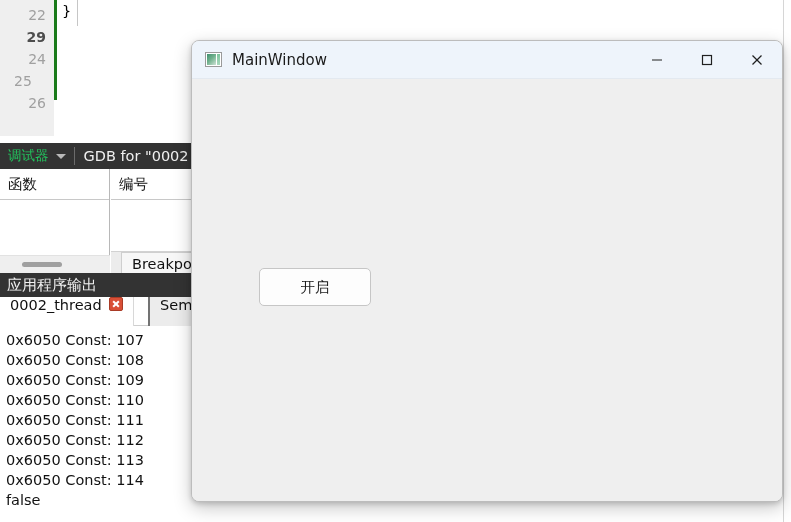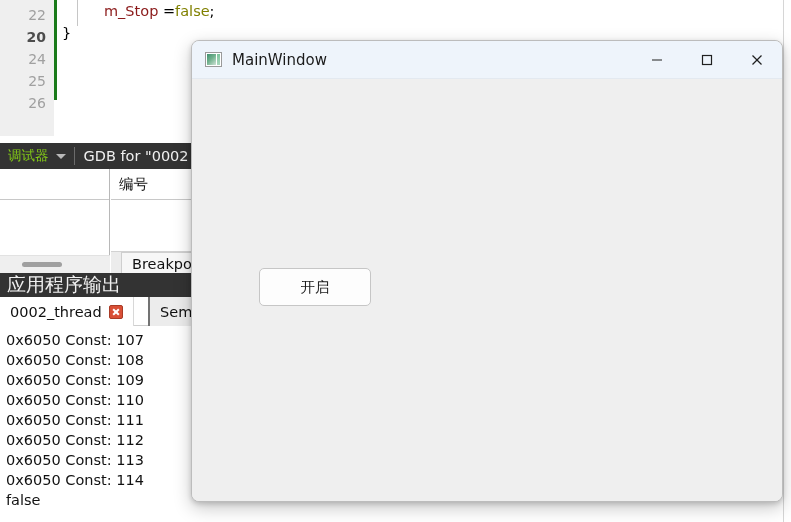--- a/index.html
+++ b/index.html
@@ -77,21 +77,21 @@
 
   
   .dbg-bar {
     position: absolute; left: 0; top: 143px;
     width: 791px; height: 26px;
     background: #333333;
     display: flex;
     align-items: center;
   }
   .dbg-label {
-    color: #84cc16;
+    color: #22c55e;
     font-size: 13.5px;
     padding: 0 7px 0 8px;
     font-family: "DejaVu Sans", sans-serif;
   }
   .dbg-caret {
     width: 0; height: 0;
     border-left: 5px solid transparent;
     border-right: 5px solid transparent;
     border-top: 5px solid #b9b9b9;
     margin-right: 8px;
@@ -179,36 +179,36 @@
 
   
   .out-bar {
     position: absolute; left: 0; top: 273px;
     width: 791px; height: 24px;
     background: #333333;
     display: flex; align-items: center;
   }
   .out-bar-label {
     color: #f0f0f0;
-    font-size: 19px;
+    font-size: 15px;
     padding-left: 7px;
     font-family: "DejaVu Sans", sans-serif;
   }
 
   
   .out-tabs {
     position: absolute; left: 0; top: 297px;
     width: 791px; height: 29px;
     background: #ffffff;
     border-bottom: 1px solid #cfcfcf;
   }
   .otab {
     position: absolute; top: 0;
     height: 29px;
-    display: flex; align-items: center;
+    display: flex; 
     font-size: 14.5px;
     font-family: "DejaVu Sans", sans-serif;
     color: #101010;
     padding: 0 10px;
     white-space: nowrap;
   }
   .otab.active {
     left: 0px;
     background: #ffffff;
     border-right: 1px solid #d8d8d8;
@@ -370,40 +370,41 @@
 </head>
 <body>
 
 <div id="root">
 
   <div class="ide">
 
     <div class="editor">
       <div class="gutter" id="gutter">
           <div class="gutter-line" style="top: 4px;">22</div>
-          <div class="gutter-line current" style="top: 26px;">20</div>
+          <div class="gutter-line current" style="top: 26px;">29</div>
           <div class="gutter-line" style="top: 48px; padding-left: 20px;">24</div>
-          <div class="gutter-line" style="top: 70px;">25</div>
+          <div class="gutter-line" style="top: 70px; text-align: center;">25</div>
           <div class="gutter-line" style="top: 92px;">26</div>
         </div>
       <div class="greenbar"></div>
       <div class="foldline"></div>
-      <div class="code" id="code-area"><span class="ln" style="padding-left: 42px;"><span class="tok-var">m_Stop </span><span class="tok-op">=</span><span class="tok-kw">false</span><span class="tok-punc">;</span></span><span class="ln"><span class="tok-brace">}</span></span></div>
+      <div class="code" id="code-area"><span class="ln"><span class="tok-brace">}</span></span></div>
     </div>
 
     <div class="dbg-bar">
       <div class="dbg-label">调试器</div>
       <div class="dbg-caret"></div>
       <div class="dbg-sep"></div>
       <div class="dbg-title">GDB for "0002</div>
     </div>
 
     <div class="panes">
       <div class="pane-left">
         <div class="hdr-row">
+          <div class="hdr-cell c2">函数</div>
         </div>
         <div class="scroll-track">
           <div class="scroll-thumb"></div>
         </div>
       </div>
       <div class="pane-right">
         <div class="hdr-row">
           <div class="hdr-cell c3">编号</div>
         </div>
         <div class="bp-tabrow">

